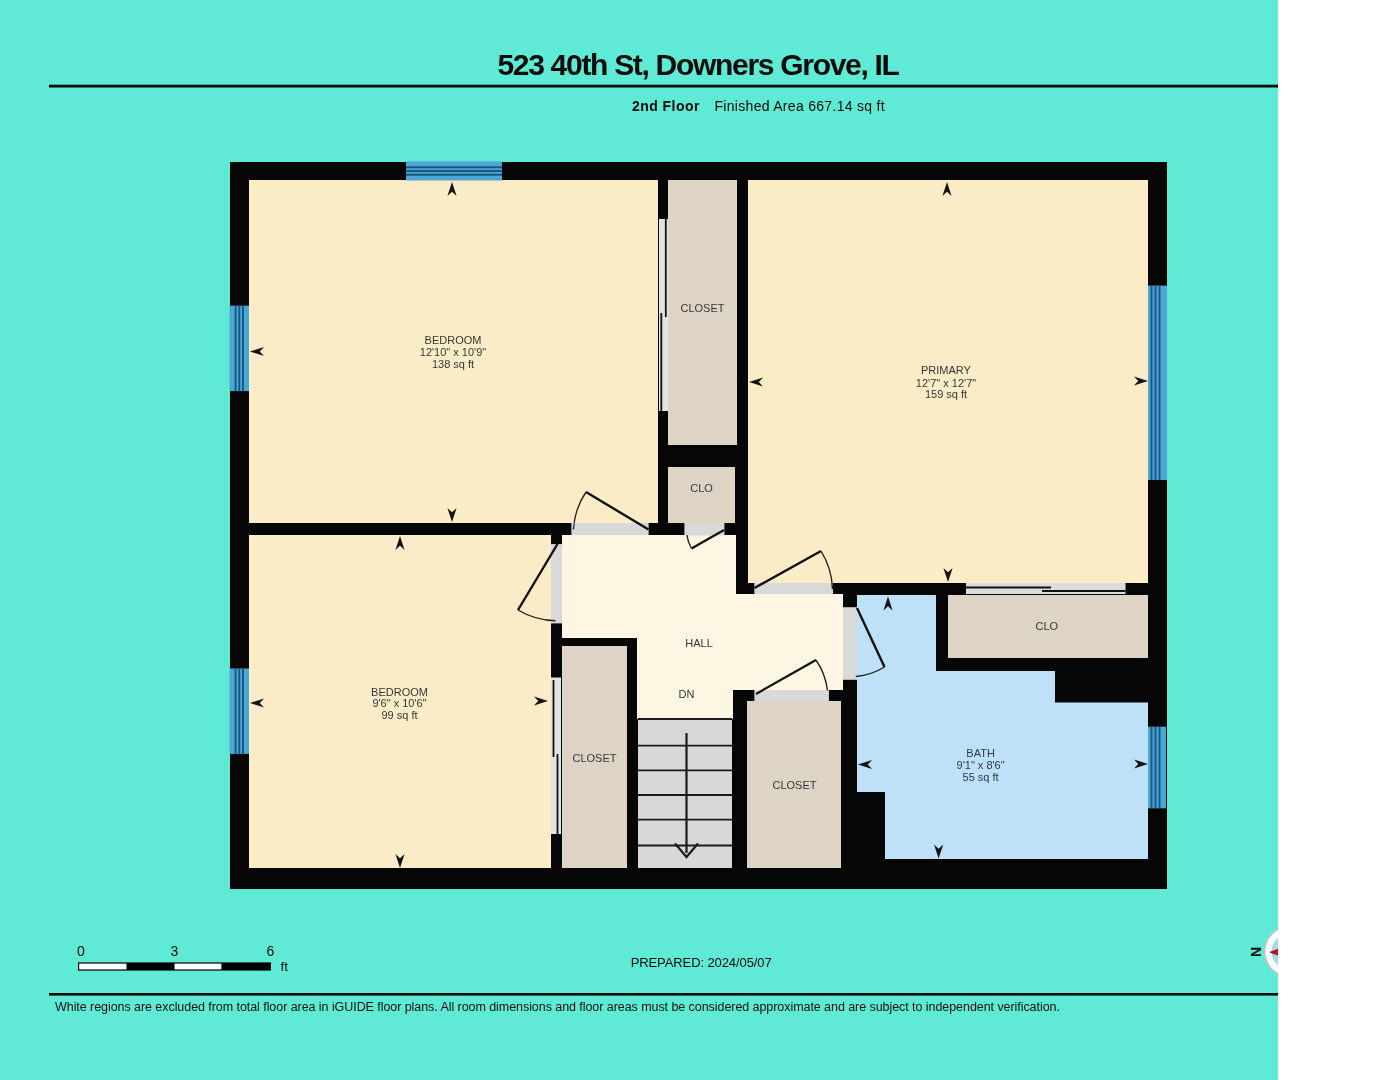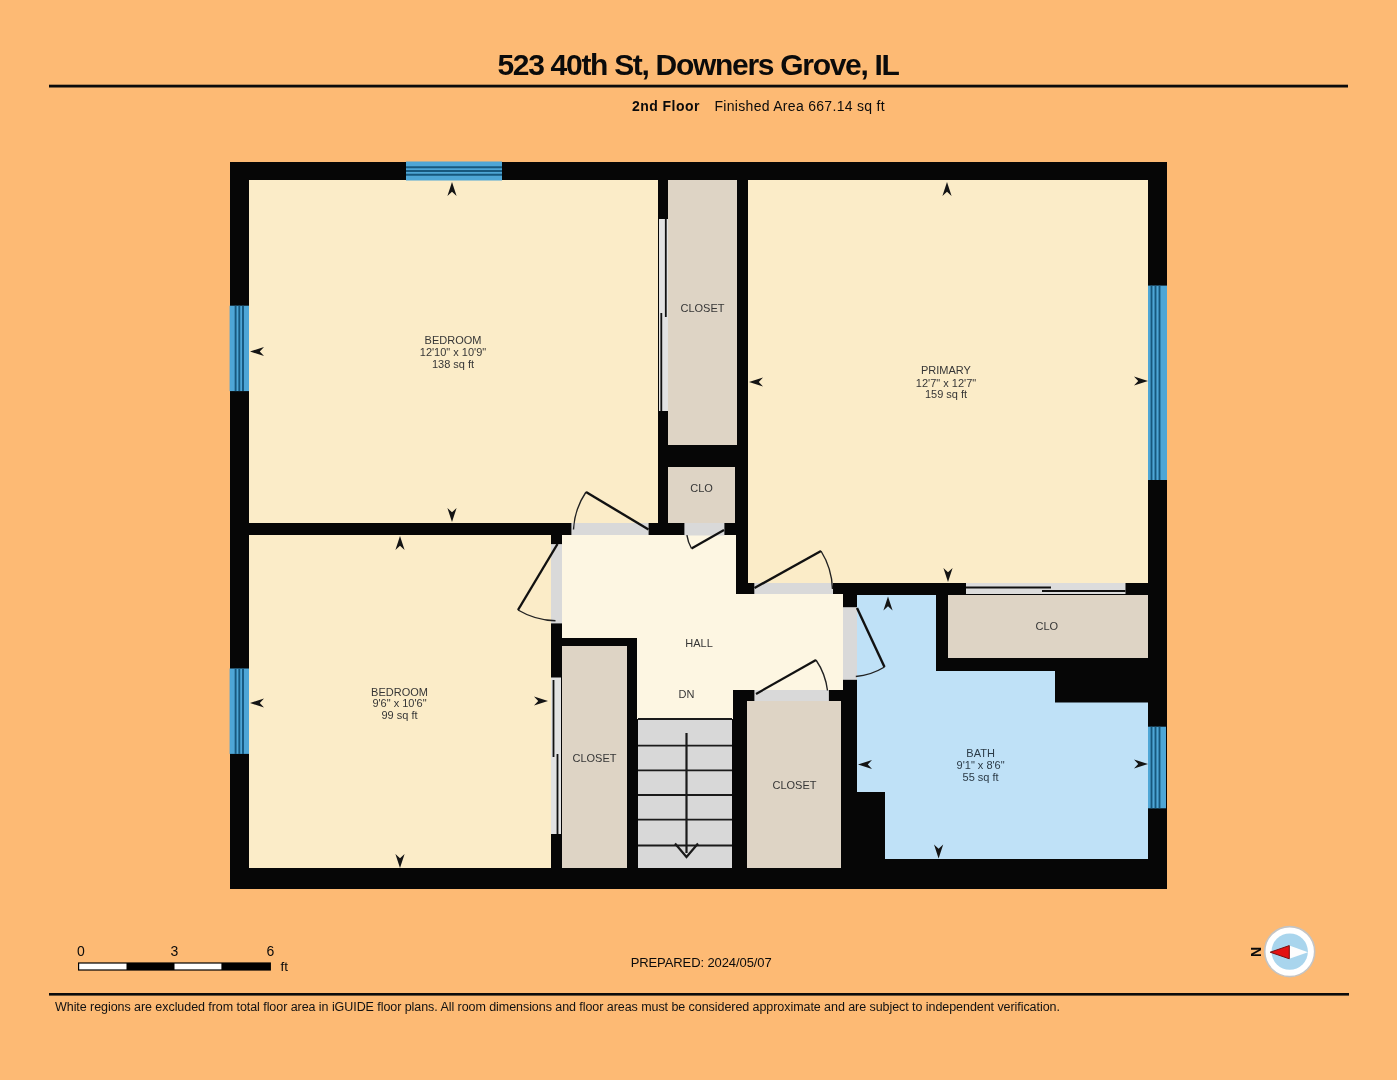--- a/index.html
+++ b/index.html
@@ -1,16 +1,16 @@
 <!DOCTYPE html>
 <html><head>
 <meta charset="utf-8">
 <style>
   html,body{margin:0;padding:0;background:#fff;}
-  #page{position:relative;width:1397px;height:1080px;background:#fdba74;overflow:hidden;
+  #page{position:relative;width:1278px;height:1080px;background:#5eead4;overflow:hidden;
         font-family:"Liberation Sans", sans-serif;}
   svg text{font-family:"Liberation Sans", sans-serif;}
 </style>
 </head>
 <body>
 <div id="page">
 <svg width="1397" height="1080" viewBox="0 0 1397 1080">
 
 <text x="698" y="74.5" font-size="30" font-weight="bold" letter-spacing="-1.3" fill="#0b0b0b" text-anchor="middle">523 40th St, Downers Grove, IL</text>
 

